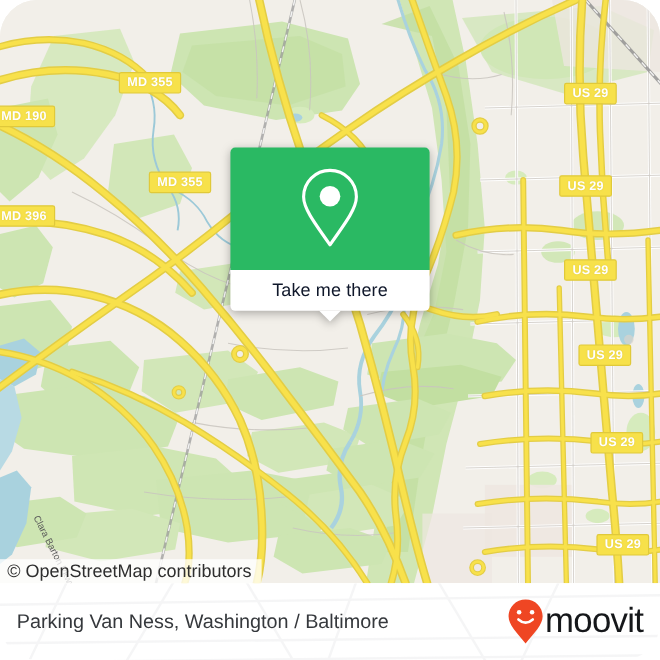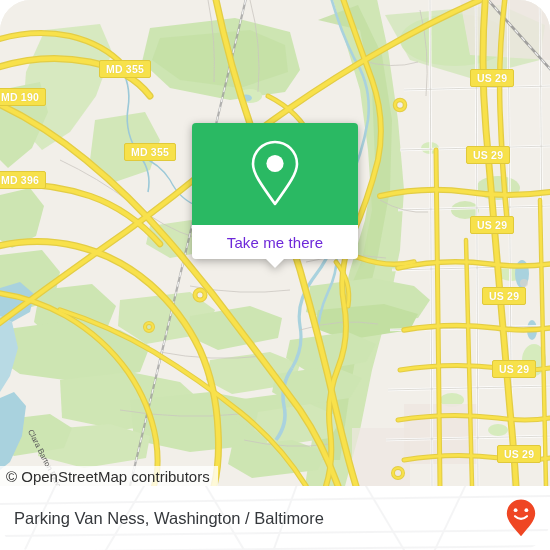--- a/index.html
+++ b/index.html
@@ -61,21 +61,21 @@
   }
   #card-bottom {
     background: #ffffff;
     border-radius: 0 0 4px 4px;
     height: 34px;
     display: flex; align-items: center; justify-content: center;
     position: relative;
   }
   #card-bottom .cta {
     font-size: 15px;
-    color: #6d28d9;
+    color: #0f172a;
     letter-spacing: .1px;
   }
   #card-tail {
     position: absolute;
     left: 50%; bottom: -9px;
     margin-left: -9px;
     width: 0; height: 0;
     border-left: 9px solid transparent;
     border-right: 9px solid transparent;
     border-top: 9px solid #ffffff;
@@ -392,16 +392,17 @@
       <span>Parking Van Ness, Washington / Baltimore</span>
     </div>
 
     <div id="logo">
       <svg width="30" height="38" viewBox="0 0 30 38">
         <path d="M15 0.5 C7 0.5 0.8 6.7 0.8 14.6 C0.8 21.6 7.5 28.4 15 37.2 C22.5 28.4 29.2 21.6 29.2 14.6 C29.2 6.7 23 0.5 15 0.5 Z" fill="#ef4623"></path>
         <circle cx="9.6" cy="11.2" r="1.9" fill="#ffffff"></circle>
         <circle cx="20.4" cy="11.2" r="1.9" fill="#ffffff"></circle>
         <path d="M9 17.2 Q15 22.6 21 17.2" stroke="#ffffff" stroke-width="2.1" fill="none" stroke-linecap="round"></path>
       </svg>
+      <span id="logo-word">moovit</span>
     </div>
   </div>
 
 </div>
 
 </body></html>

